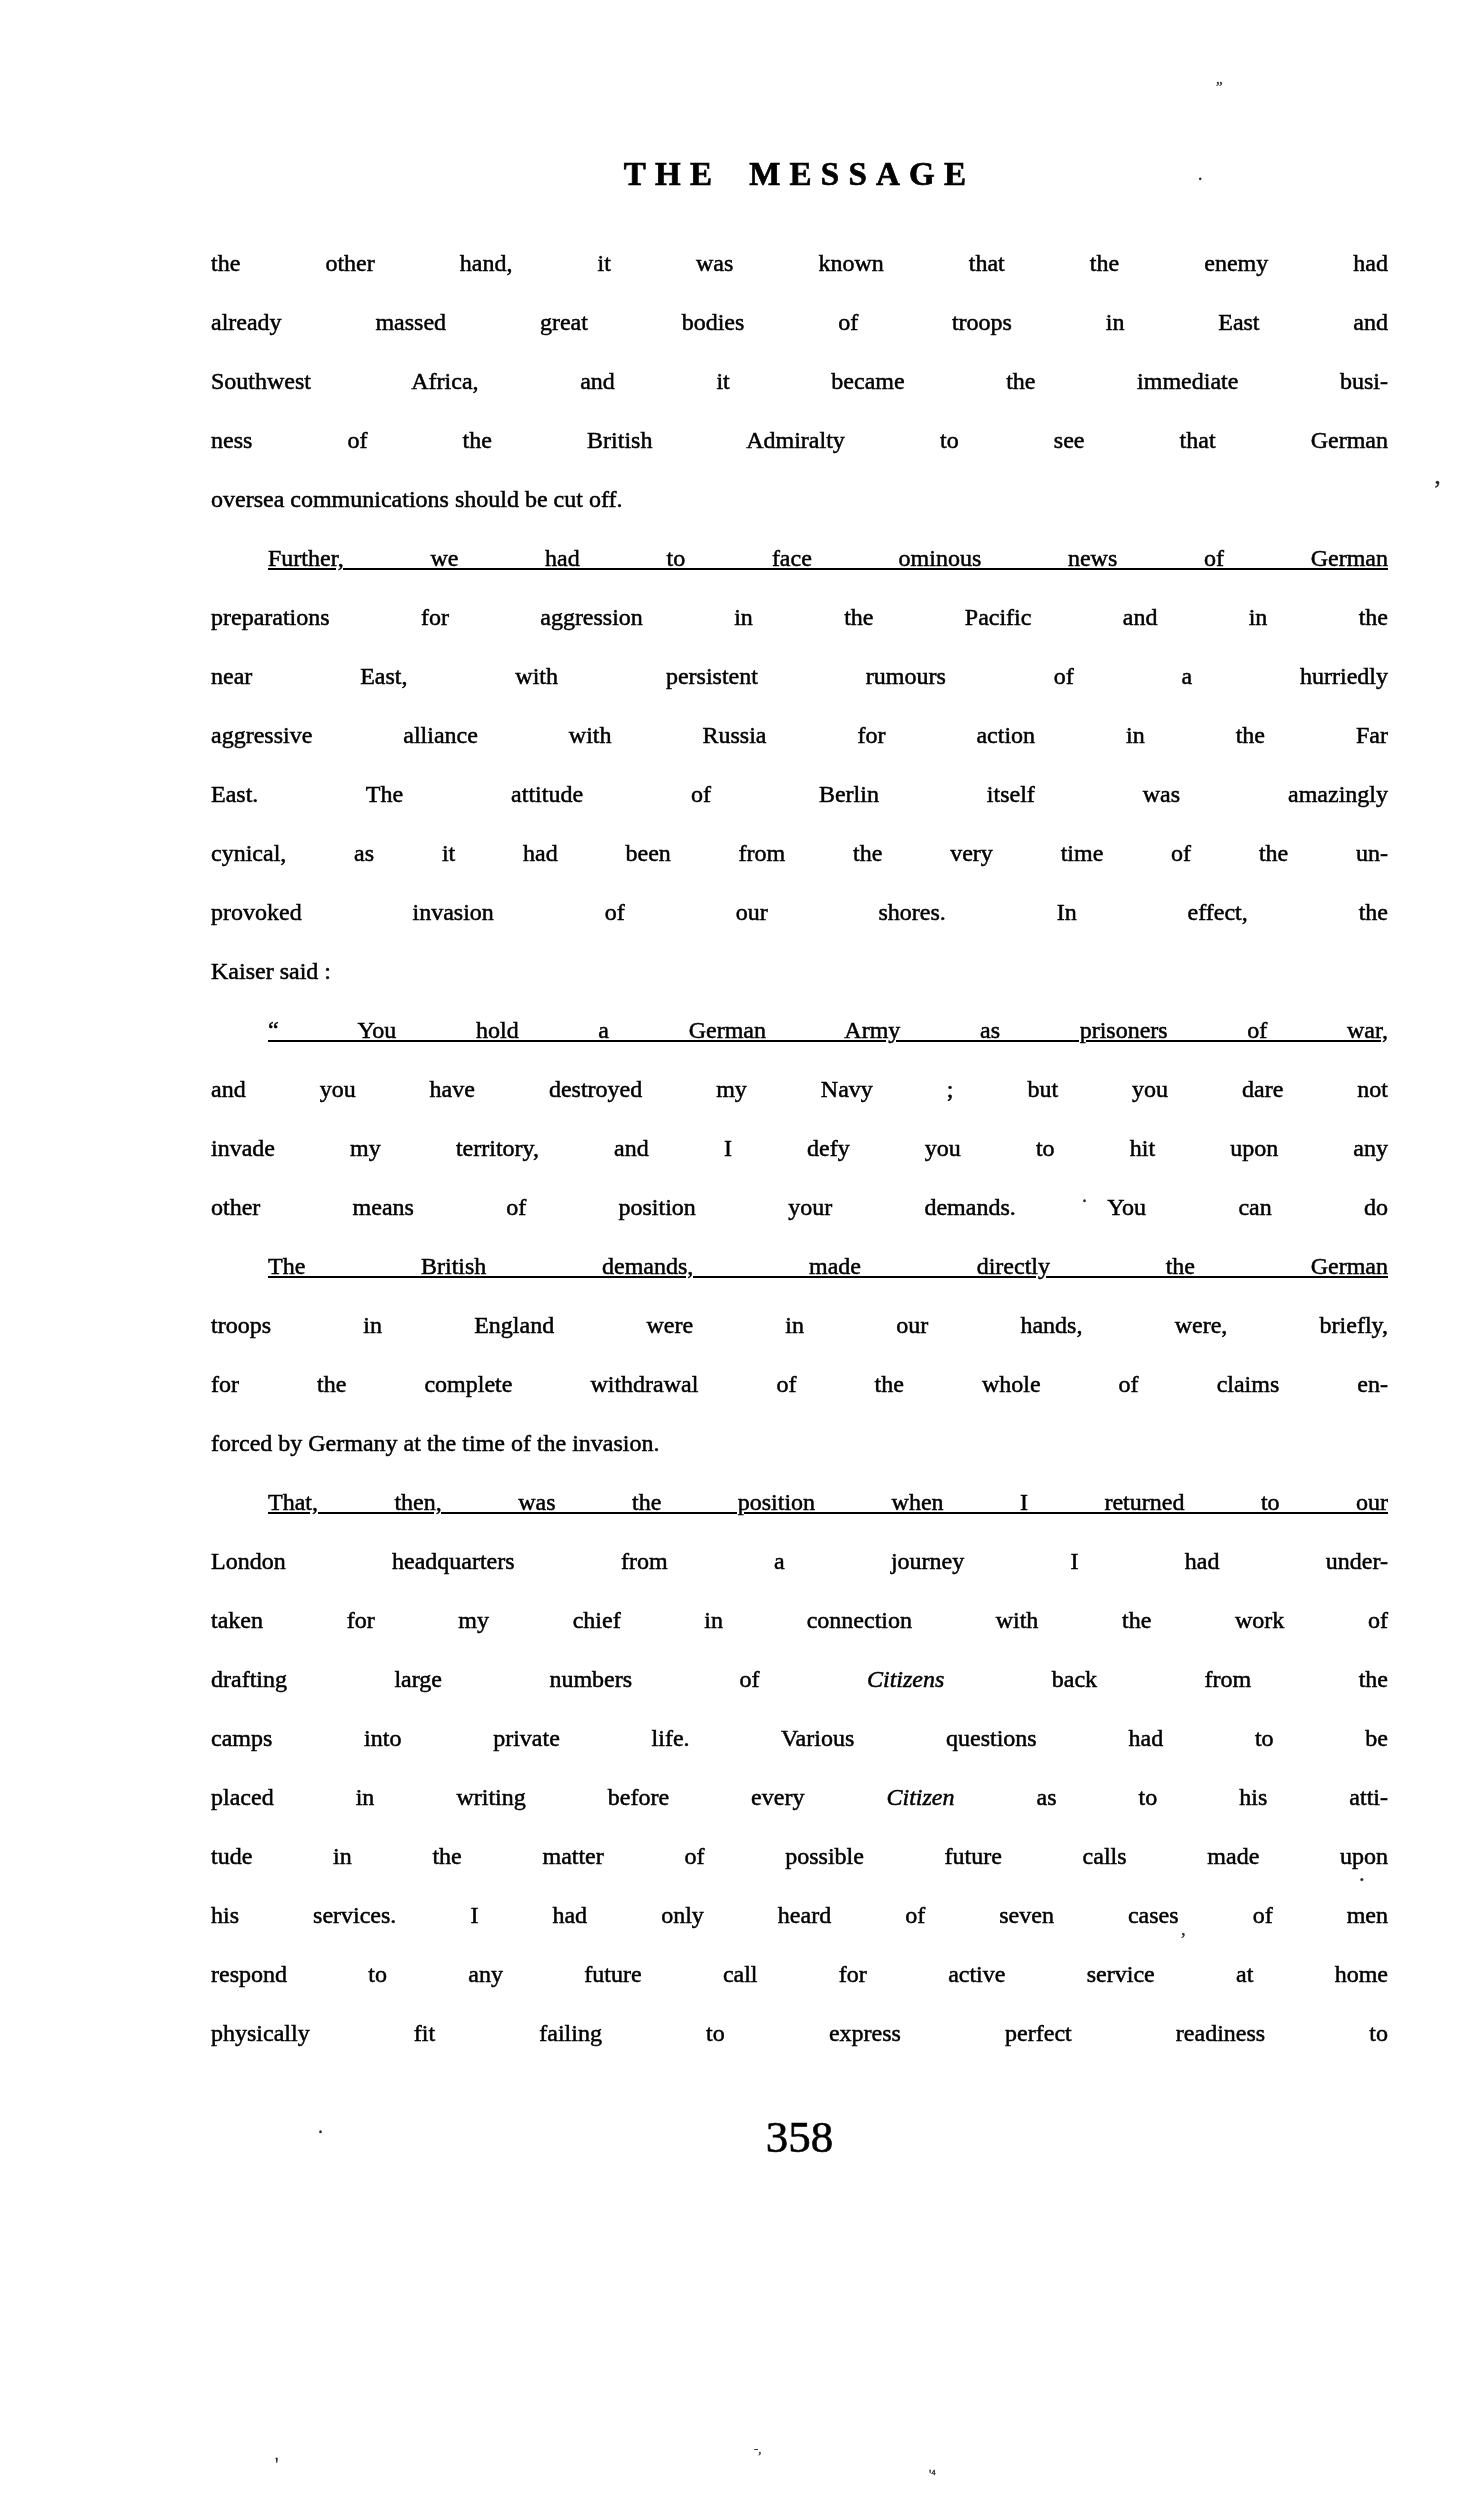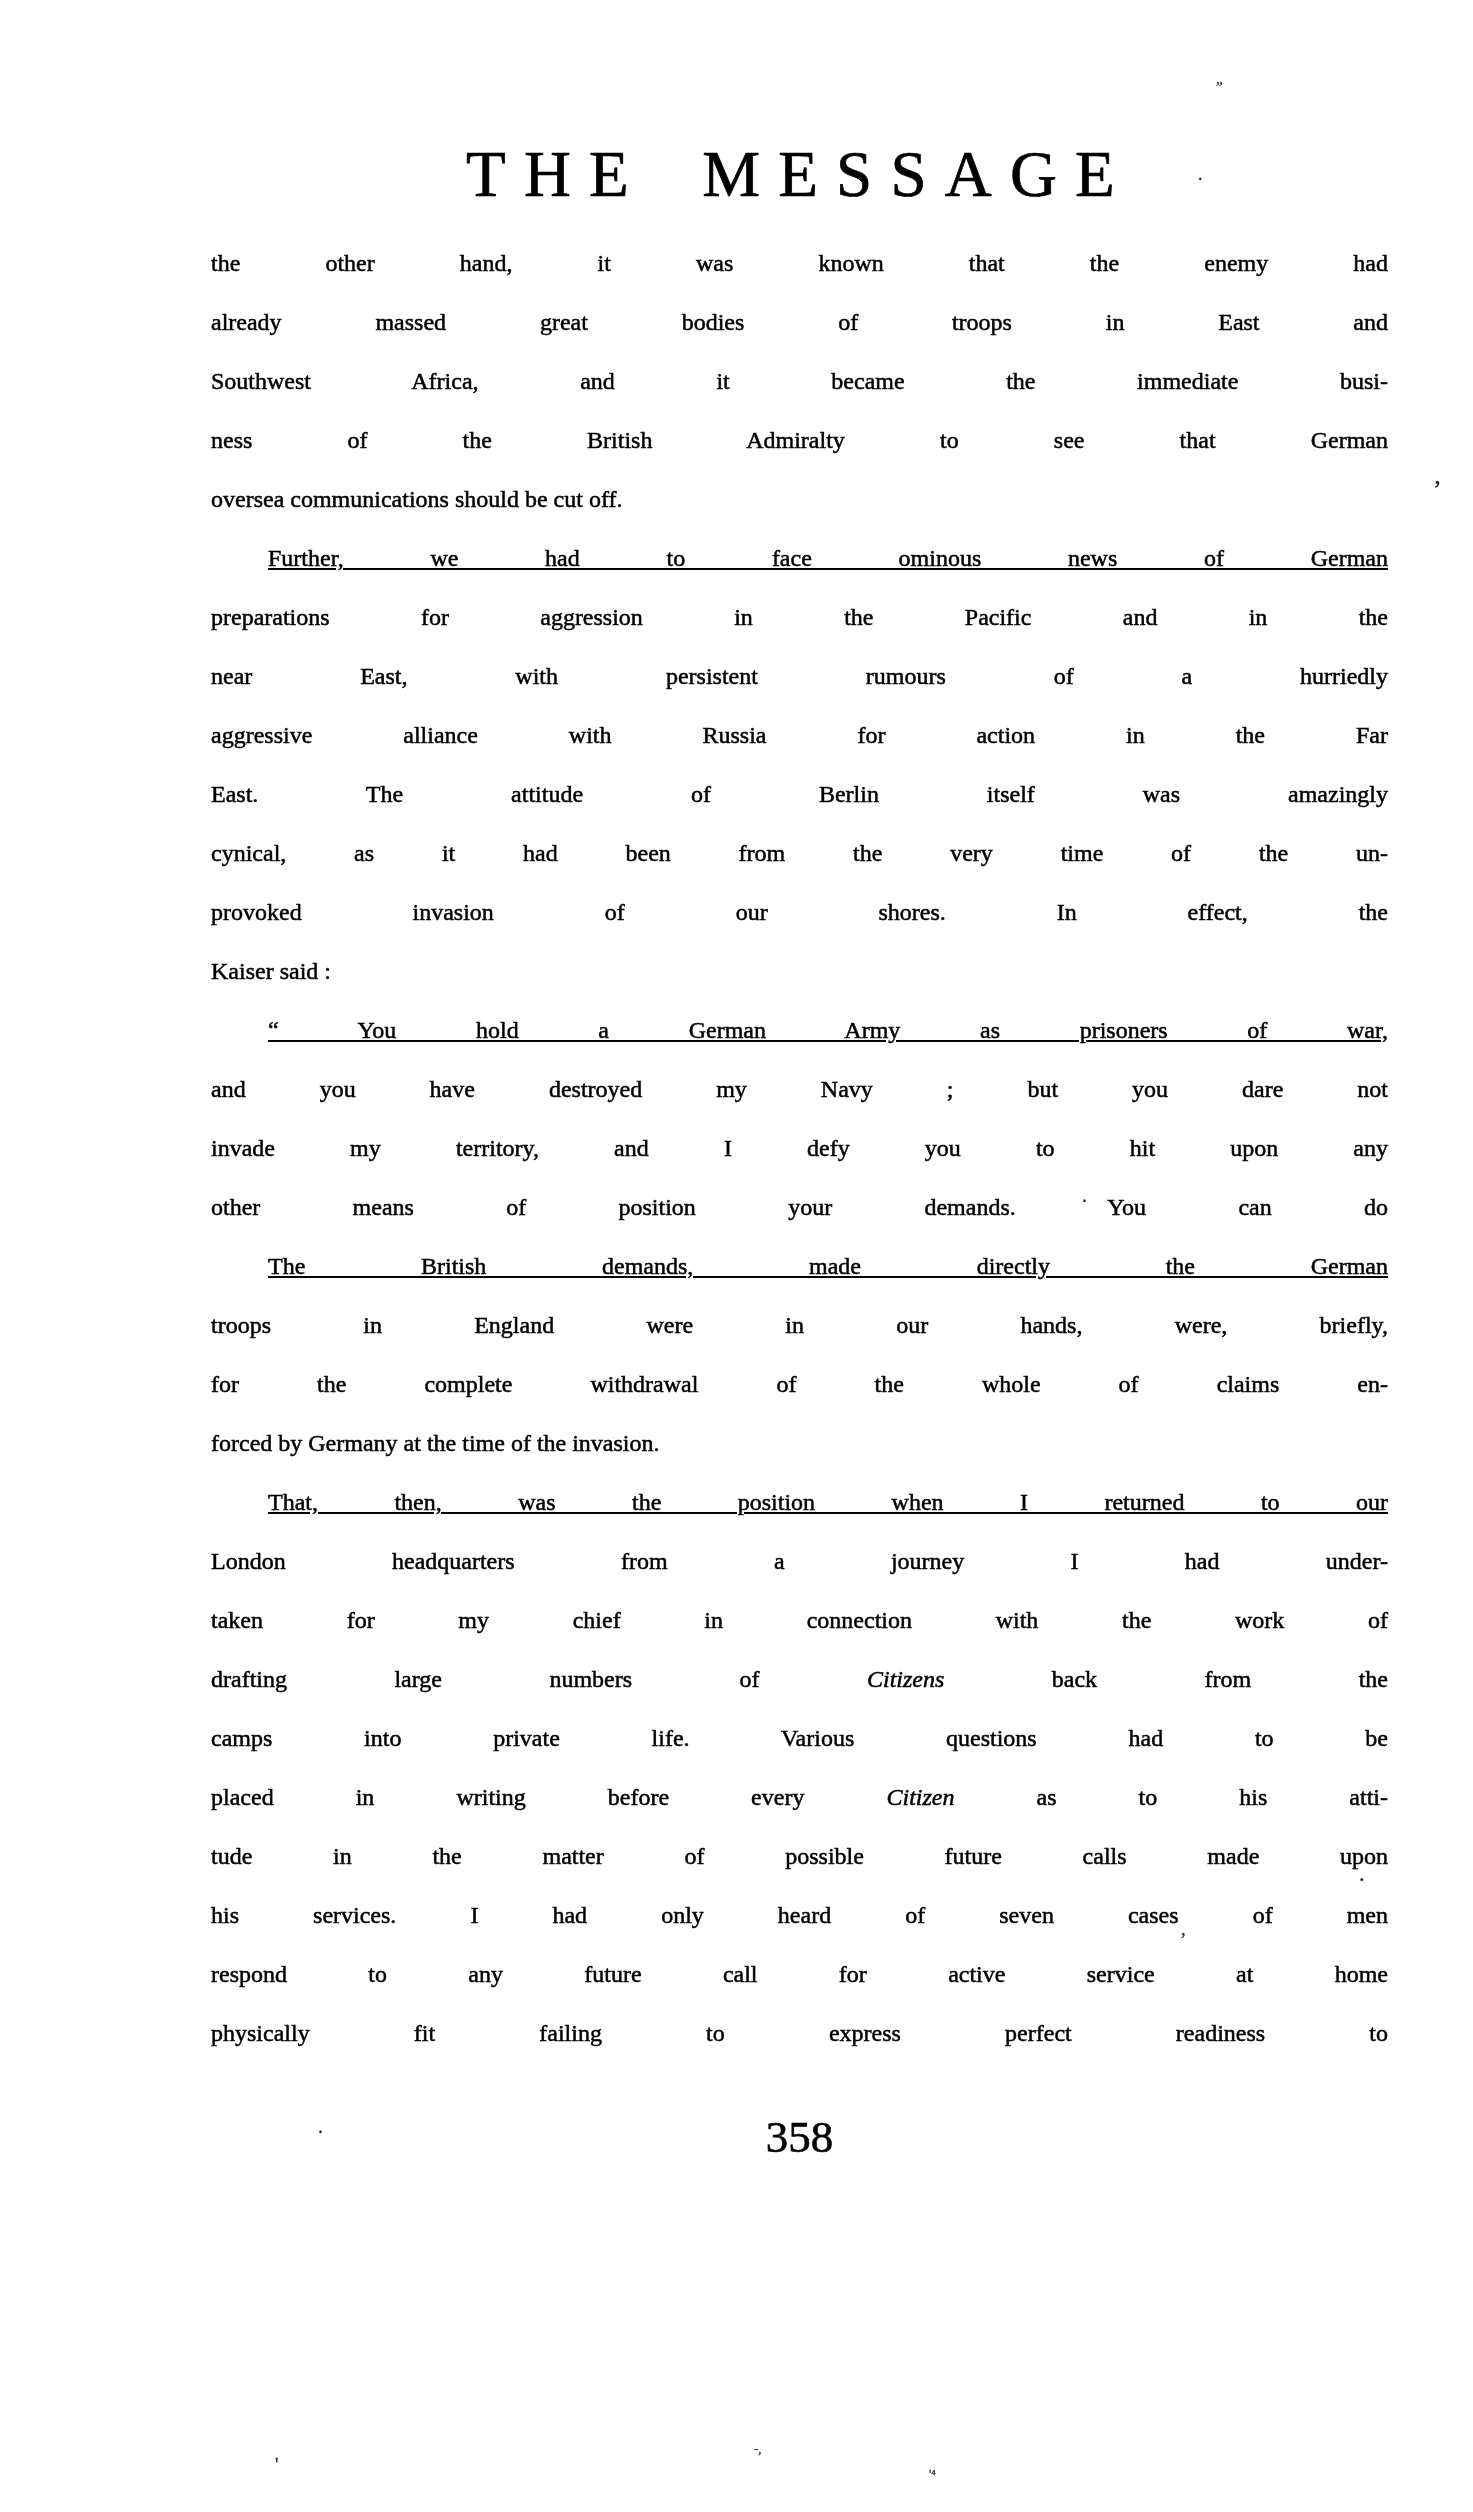--- a/index.html
+++ b/index.html
@@ -20,25 +20,26 @@
     position: absolute;
     inset: 0;
     background: #ffffff;
   }
   .title {
     position: absolute;
     left: 211px;
     top: 147px;
     width: 1177px;
     text-align: center;
-    font-size: 65px;
+    font-size: 33px;
     line-height: 54px;
     letter-spacing: 0.28em;
     word-spacing: 0.32em;
     white-space: nowrap;
+    font-weight: bold;
     -webkit-text-stroke: 0.7px #000;
   }
   .textblock {
     position: absolute;
     left: 211px;
     top: 234px;
     width: 1177px;
     font-size: 24px;
     line-height: 59px;
     -webkit-text-stroke: 0.5px #000;

